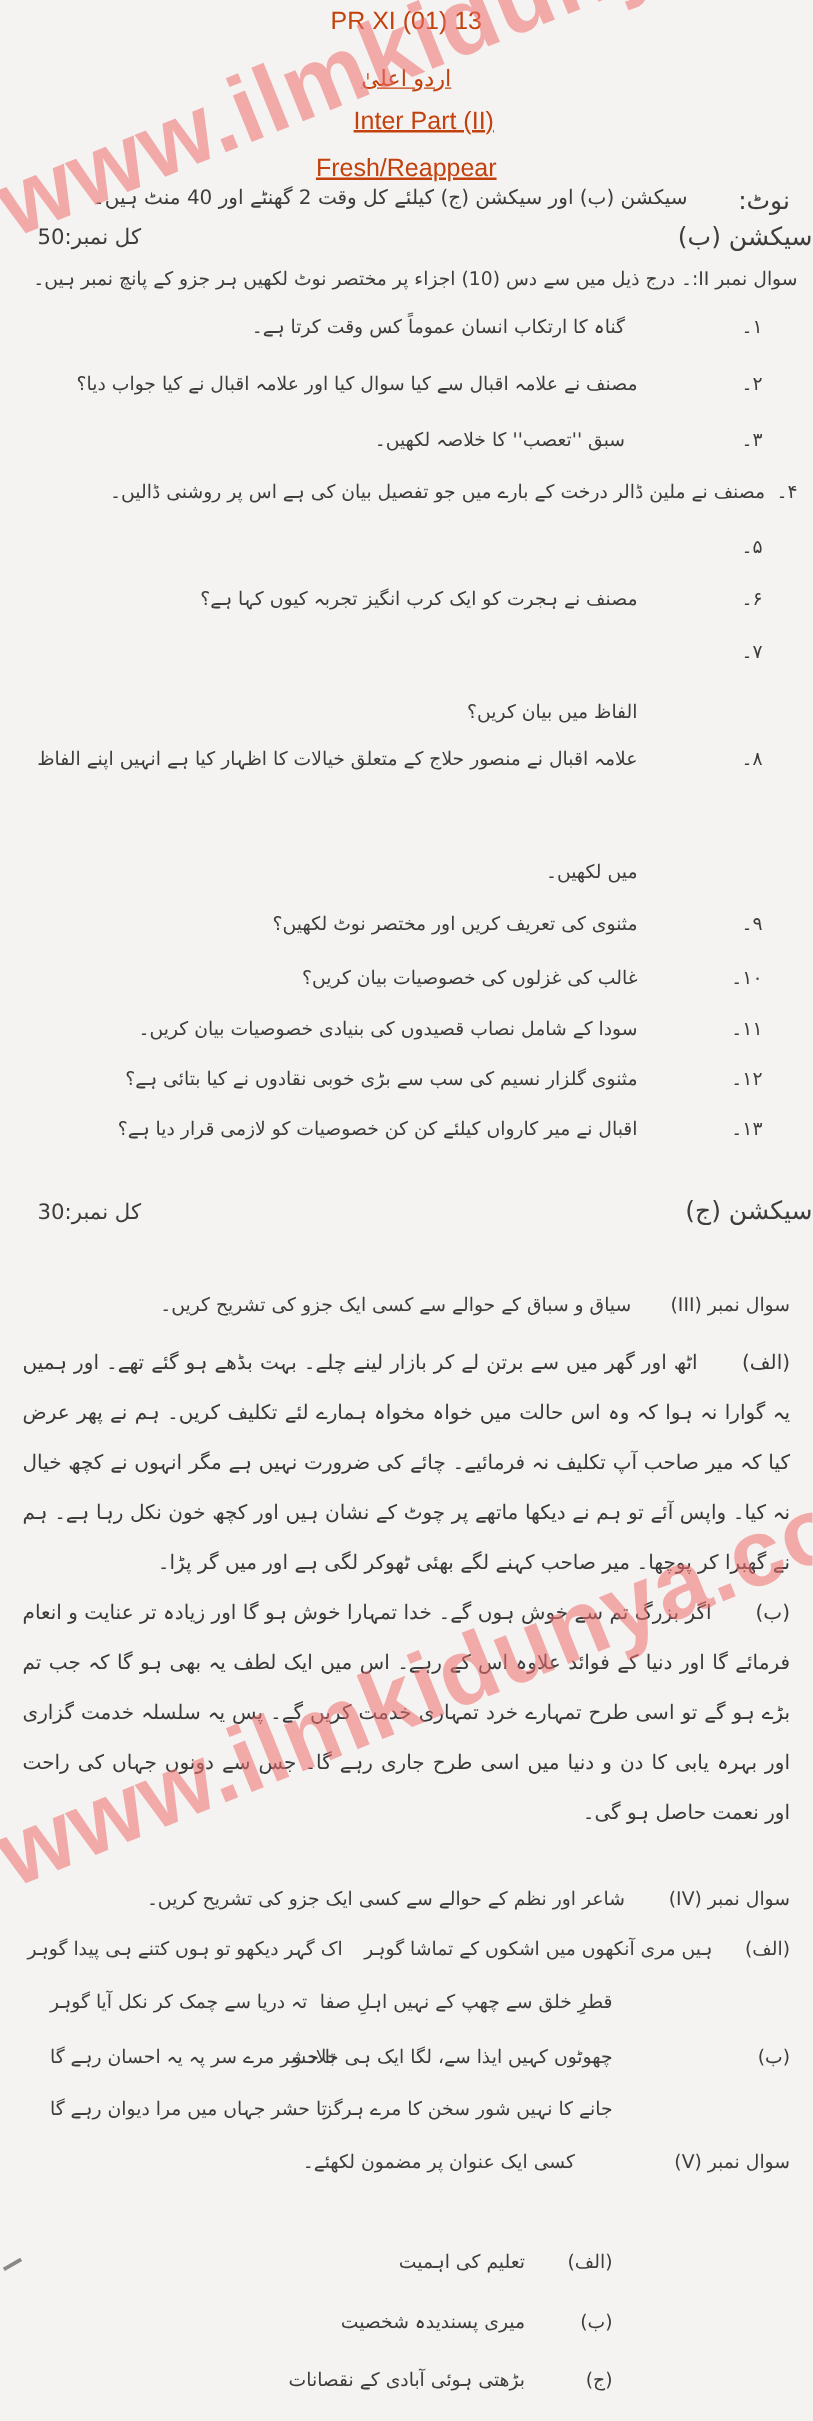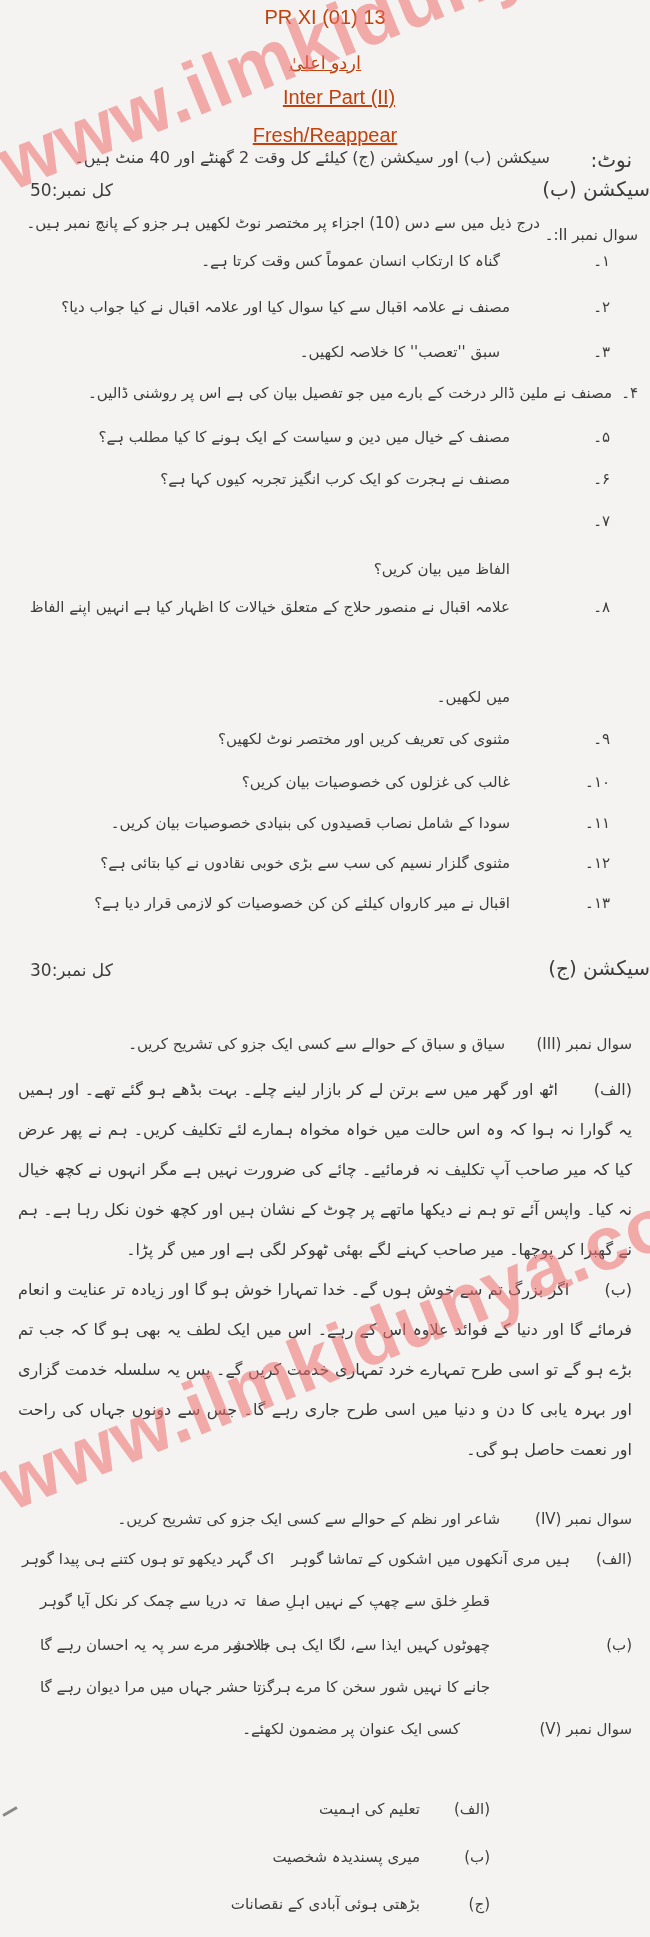--- a/index.html
+++ b/index.html
@@ -13,21 +13,21 @@
   .en { font-family:"Liberation Sans", sans-serif; text-align:center; position:absolute; left:0; right:0; color:#c2410c; }
   .hdr-code { top:6px; font-size:20px; }
   .hdr-urdu { top:52px; font-size:18px; text-decoration:underline; direction:rtl; }
   .hdr-part { top:86px; font-size:20px; text-decoration:underline;padding-left:28px; }
   .hdr-fresh { top:124px; font-size:20px; text-decoration:underline; }
   .ur { position:absolute; direction:rtl; unicode-bidi:plaintext; font-size:15px; line-height:1.2; white-space:nowrap; color:#3d3d3d; }
   .note-label { right:18px; top:150px; }
   .note-text { right:100px; top:150px; }
   .sec-title { left:0; right:0; text-align:right; font-size:20px; }
   .marks { left:30px; font-size:17px; direction:rtl; }
-  .qlabel { right:12px;margin-top:12px; }
+  .qlabel { right:12px; }
   .qnum { right:40px; width:30px; text-align:right; }
   .qtext { right:120px; }
   .para { right:18px; left:18px; white-space:normal; text-align:justify; line-height:40px; font-size:16px; position:absolute; direction:rtl; }
   .verse { font-size:15px; }
   .watermark {
     position:absolute; color:rgba(240,110,110,0.55);
     font-family:"Liberation Sans", sans-serif; font-weight:bold;
     font-size:76px; transform:rotate(-22deg); transform-origin:left bottom;
     white-space:nowrap; pointer-events:none; letter-spacing:1px;
   }
@@ -58,21 +58,20 @@
   <div class="ur qnum" style="top:298px;">۲۔</div>
   <div class="ur qtext" style="top:298px;right:140px;">مصنف نے علامہ اقبال سے کیا سوال کیا اور علامہ اقبال نے کیا جواب دیا؟</div>
 
   <div class="ur qnum" style="top:343px;">۳۔</div>
   <div class="ur qtext" style="top:343px;right:150px;">سبق ''تعصب'' کا خلاصہ لکھیں۔</div>
 
   <div class="ur" style="top:384px;right:12px;">۴۔</div>
   <div class="ur" style="top:384px;right:38px;">مصنف نے ملین ڈالر درخت کے بارے میں جو تفصیل بیان کی ہے اس پر روشنی ڈالیں۔</div>
 
   <div class="ur qnum" style="top:428px;">۵۔</div>
-  <div class="ur qtext" style="top:428px;right:140px;">مصنف کے خیال میں دین و سیاست کے ایک ہونے کا کیا مطلب ہے؟</div>
 
   <div class="ur qnum" style="top:470px;">۶۔</div>
   <div class="ur qtext" style="top:470px;right:140px;">مصنف نے ہجرت کو ایک کرب انگیز تجربہ کیوں کہا ہے؟</div>
 
   <div class="ur qnum" style="top:512px;">۷۔</div>
   <div class="ur qtext" style="top:560px;right:140px;">الفاظ میں بیان کریں؟</div>
 
   <div class="ur qnum" style="top:598px;">۸۔</div>
   <div class="ur qtext" style="top:598px;right:140px;">علامہ اقبال نے منصور حلاج کے متعلق خیالات کا اظہار کیا ہے انہیں اپنے الفاظ</div>
   <div class="ur qtext" style="top:688px;right:140px;">میں لکھیں۔</div>

